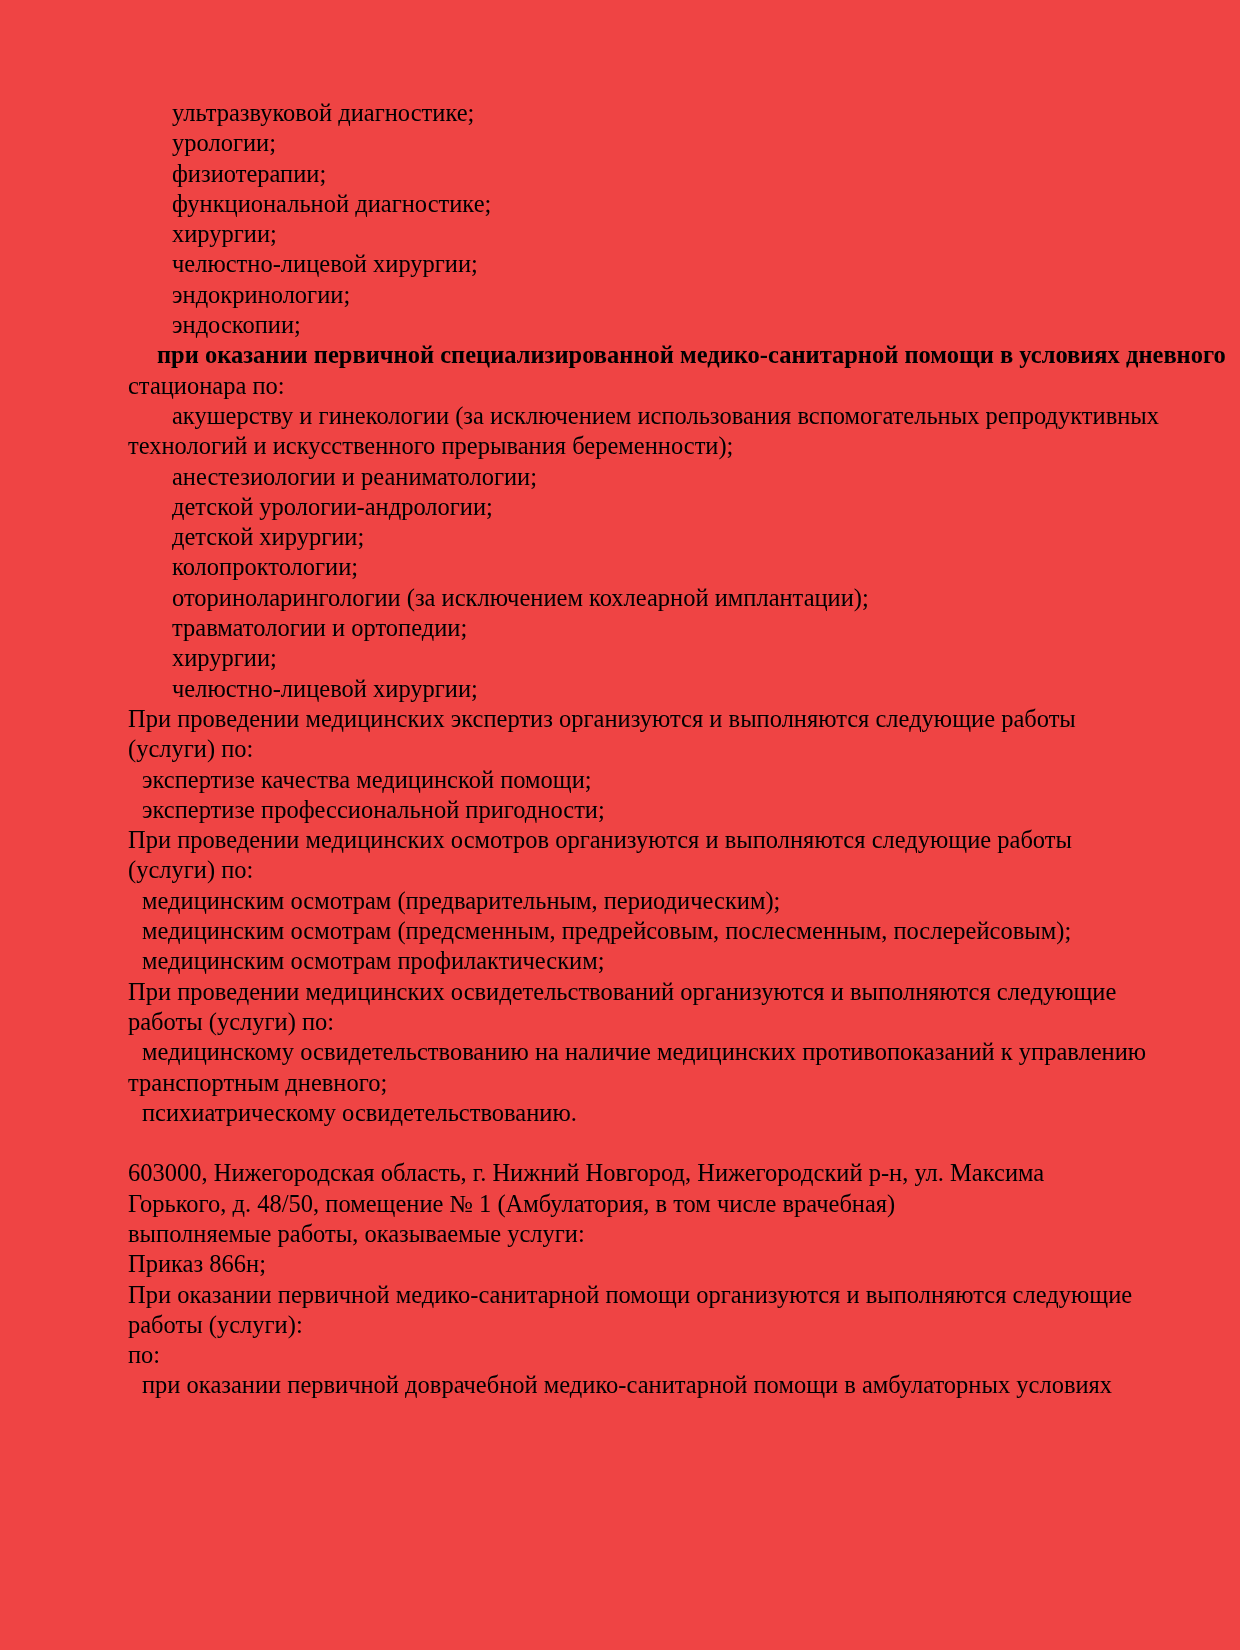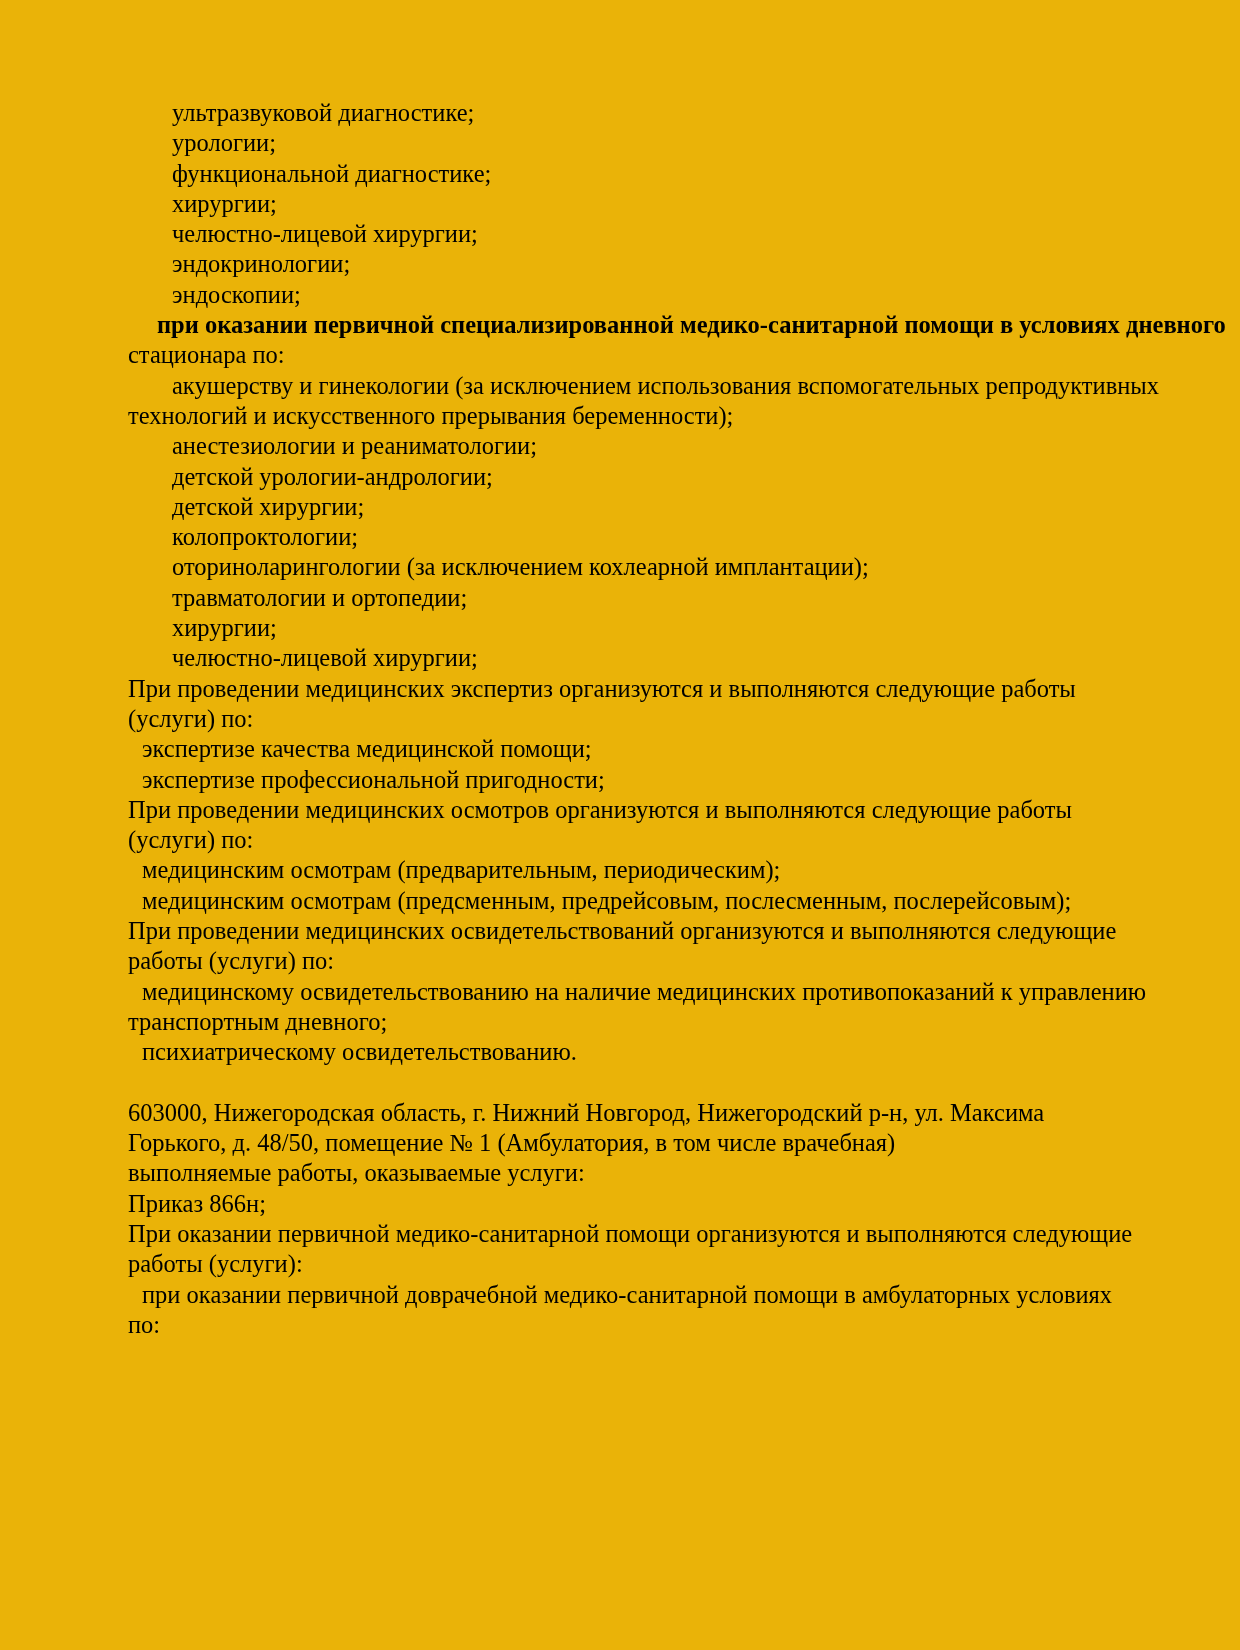--- a/index.html
+++ b/index.html
@@ -13,21 +13,21 @@
     position: relative;
     overflow: hidden;
   }
   .page {
     position: absolute;
     left: 0;
     top: 0;
     width: 1240px;
     height: 1650px;
     box-sizing: border-box;
-    background: #eab308;
+    background: #ef4444;
     color: #000000;
     font-family: "Liberation Serif", "DejaVu Serif", serif;
     font-size: 24.5px;
     padding: 98px 100px 0 128px;
   }
   .doc-body {
     width: 100%;
   }
   .line {
     margin: 0;
@@ -42,20 +42,21 @@
   .ind-2 { padding-left: 29px; font-weight: bold; }
   .ind-3 { padding-left: 44px; }
 </style>
 </head>
 <body>
 
 <div class="page">
   <div class="doc-body">
       <p class="line ind-3">ультразвуковой диагностике;</p>
       <p class="line ind-3">урологии;</p>
+      <p class="line ind-3">физиотерапии;</p>
       <p class="line ind-3">функциональной диагностике;</p>
       <p class="line ind-3">хирургии;</p>
       <p class="line ind-3">челюстно-лицевой хирургии;</p>
       <p class="line ind-3">эндокринологии;</p>
       <p class="line ind-3">эндоскопии;</p>
       <p class="line ind-2">при оказании первичной специализированной медико-санитарной помощи в условиях дневного</p>
       <p class="line ind-0">стационара по:</p>
       <p class="line ind-3">акушерству и гинекологии (за исключением использования вспомогательных репродуктивных</p>
       <p class="line ind-0">технологий и искусственного прерывания беременности);</p>
       <p class="line ind-3">анестезиологии и реаниматологии;</p>
@@ -67,28 +68,29 @@
       <p class="line ind-3">хирургии;</p>
       <p class="line ind-3">челюстно-лицевой хирургии;</p>
       <p class="line ind-0">При проведении медицинских экспертиз организуются и выполняются следующие работы</p>
       <p class="line ind-0">(услуги) по:</p>
       <p class="line ind-1">экспертизе качества медицинской помощи;</p>
       <p class="line ind-1">экспертизе профессиональной пригодности;</p>
       <p class="line ind-0">При проведении медицинских осмотров организуются и выполняются следующие работы</p>
       <p class="line ind-0">(услуги) по:</p>
       <p class="line ind-1">медицинским осмотрам (предварительным, периодическим);</p>
       <p class="line ind-1">медицинским осмотрам (предсменным, предрейсовым, послесменным, послерейсовым);</p>
+      <p class="line ind-1">медицинским осмотрам профилактическим;</p>
       <p class="line ind-0">При проведении медицинских освидетельствований организуются и выполняются следующие</p>
       <p class="line ind-0">работы (услуги) по:</p>
       <p class="line ind-1">медицинскому освидетельствованию на наличие медицинских противопоказаний к управлению</p>
       <p class="line ind-0">транспортным дневного;</p>
       <p class="line ind-1">психиатрическому освидетельствованию.</p>
       <p class="line ind-0">&nbsp;</p>
       <p class="line ind-0">603000, Нижегородская область, г. Нижний Новгород, Нижегородский р-н, ул. Максима</p>
       <p class="line ind-0">Горького, д. 48/50, помещение № 1 (Амбулатория, в том числе врачебная)</p>
       <p class="line ind-0">выполняемые работы, оказываемые услуги:</p>
       <p class="line ind-0">Приказ 866н;</p>
       <p class="line ind-0">При оказании первичной медико-санитарной помощи организуются и выполняются следующие</p>
       <p class="line ind-0">работы (услуги):</p>
+      <p class="line ind-0">по:</p>
       <p class="line ind-1">при оказании первичной доврачебной медико-санитарной помощи в амбулаторных условиях</p>
-      <p class="line ind-0">по:</p>
     </div>
 </div>
 
 </body></html>

